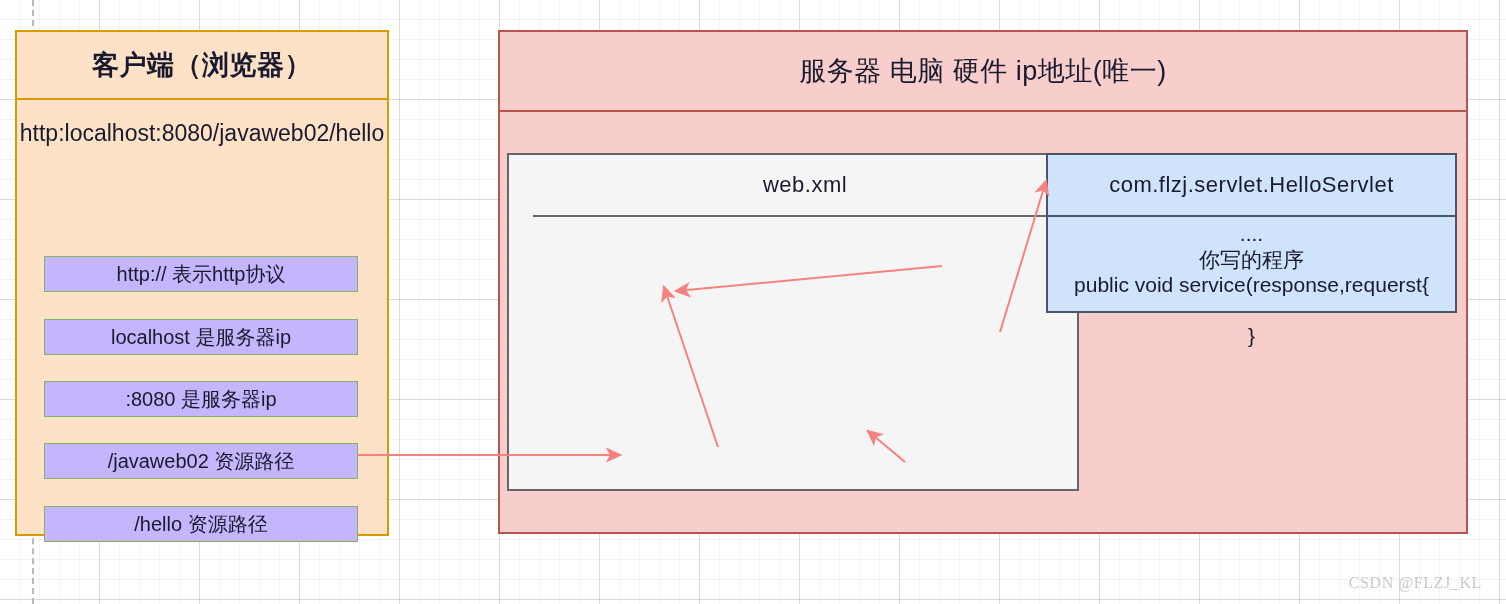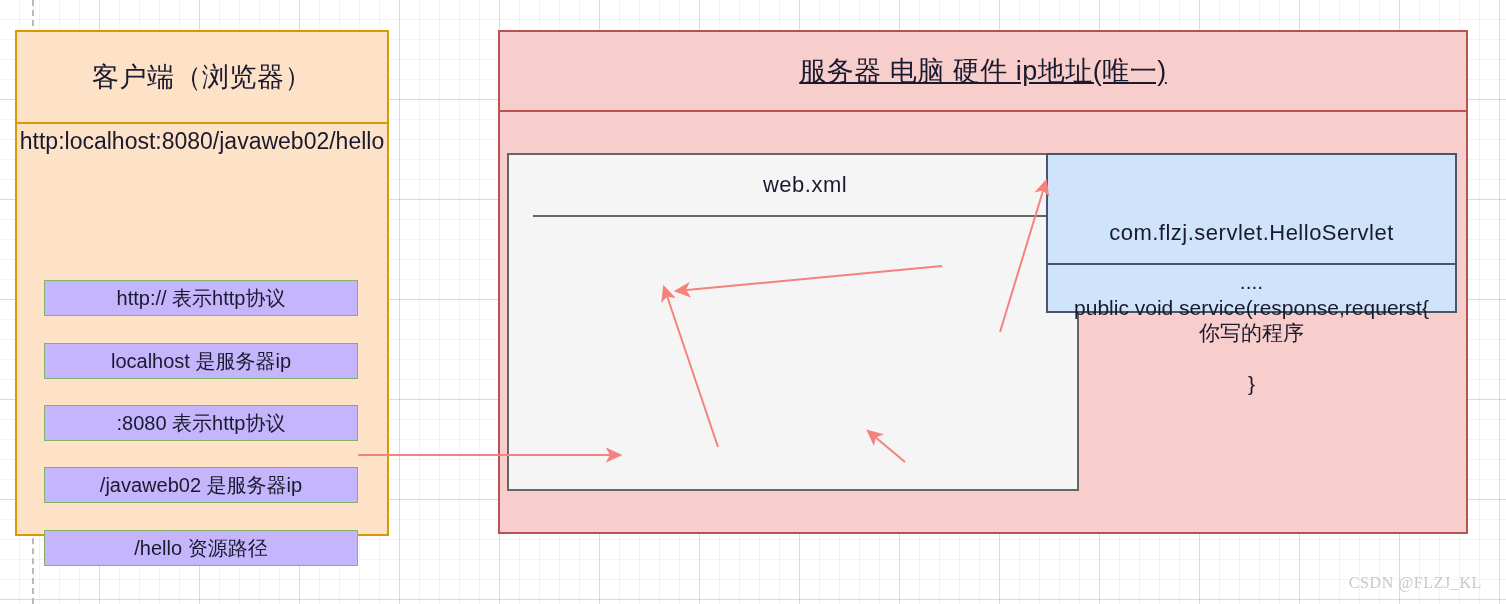--- a/index.html
+++ b/index.html
@@ -64,30 +64,31 @@
   
   #client-panel {
     left: 15px;
     top: 30px;
     width: 374px;
     height: 506px;
     background: #fde2c8;
     border: 2px solid #d79b00;
   }
   #client-panel .panel-header {
-    height: 92px;
+    height: 68px;
     border-bottom: 2px solid #d79b00;
     font-size: 27px;
     letter-spacing: 0.5px;
+    font-weight: bold;
   }
   #client-url {
     position: absolute;
     left: 0;
     right: 0;
-    top: 4px;
+    top: 20px;
     text-align: center;
     font-size: 23px;
     white-space: nowrap;
   }
   .client-item {
     position: absolute;
     left: 27px;
     width: 314px;
     height: 36px;
     box-sizing: border-box;
@@ -101,21 +102,20 @@
   }
 
   
   #server-panel {
     left: 498px;
     top: 30px;
     width: 970px;
     height: 504px;
     background: #f8cecc;
     border: 2px solid #b85450;
-    text-decoration: underline;
   }
   #server-panel .panel-header {
     height: 80px;
     border-bottom: 2px solid #b85450;
     font-size: 27px;
     letter-spacing: 0.5px;
   }
 
   
   #webxml-box {
@@ -152,21 +152,20 @@
     width: 411px;
     height: 160px;
     box-sizing: border-box;
     background: #cfe4fa;
     border: 2px solid #4a5568;
   }
   #servlet-box .panel-header {
     height: 62px;
     border-bottom: 2px solid #4a5568;
     font-size: 22px;
-    margin-top: 48px;
   }
   #servlet-code {
     padding-top: 4px;
     text-align: center;
     font-size: 21px;
     line-height: 1.22;
   }
   #servlet-code .code-line { display: block; }
   #servlet-code .code-line.spacer { visibility: hidden; }
 
@@ -195,22 +194,22 @@
 <div id="canvas-grid"></div>
 <div id="guide-line"></div>
 
 <div class="panel" id="client-panel">
   <div class="panel-header">客户端（浏览器）</div>
   <div class="panel-body">
     <div id="client-url">http:localhost:8080/javaweb02/hello</div>
 
     <div class="client-item" style="top:156px">http:// 表示http协议</div>
     <div class="client-item" style="top:219px">localhost 是服务器ip</div>
-    <div class="client-item" style="top:281px">:8080 表示http协议</div>
-    <div class="client-item" style="top:343px">/javaweb02 是服务器ip</div>
+    <div class="client-item" style="top:281px">:8080 是服务器ip</div>
+    <div class="client-item" style="top:343px">/javaweb02 资源路径</div>
     <div class="client-item" style="top:406px">/hello  资源路径</div>
   </div>
 </div>
 
 <div class="panel" id="server-panel">
   <div class="panel-header">服务器 电脑 硬件 ip地址(唯一)</div>
   <div class="panel-body">
 
     <div id="webxml-box">
       <div class="panel-header">web.xml</div>
@@ -219,22 +218,22 @@
         
         
         
       </div>
     </div>
 
     <div id="servlet-box">
       <div class="panel-header">com.flzj.servlet.HelloServlet</div>
       <div class="panel-body" id="servlet-code">
         <span class="code-line">....</span>
+        <span class="code-line">你写的程序</span>
         <span class="code-line">public void service(response,requerst{</span>
-        <span class="code-line">你写的程序</span>
         <span class="code-line spacer">&nbsp;</span>
         <span class="code-line">}</span>
       </div>
     </div>
 
   </div>
 </div>
 
 <svg id="arrow-layer" width="1506" height="604" viewBox="0 0 1506 604">
   <defs>

